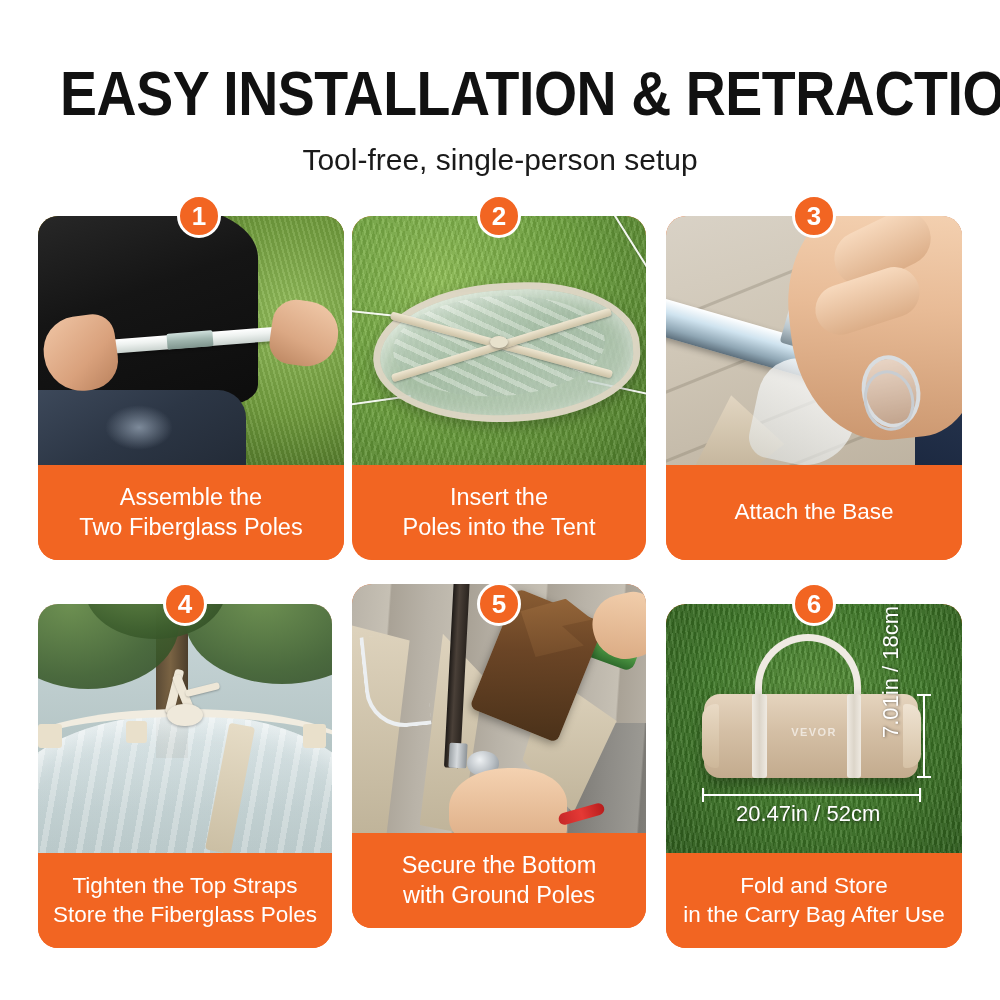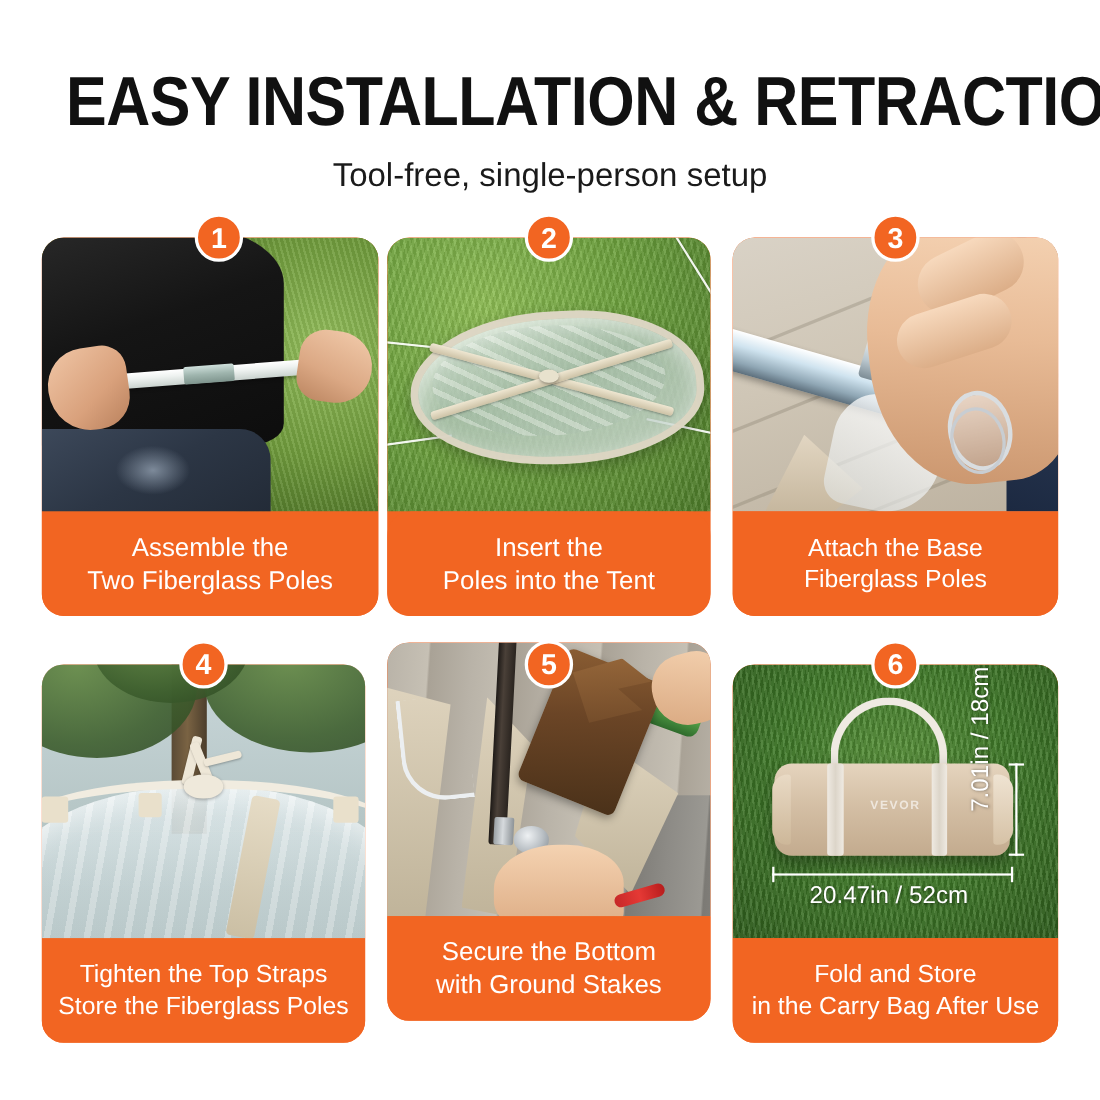--- a/index.html
+++ b/index.html
@@ -346,21 +346,20 @@
       <div class="c3-plastic"></div>
       <div class="c3-hand"></div>
       <div class="c3-finger f1"></div>
       <div class="c3-finger f2"></div>
       <div class="c3-ring"></div>
       <div class="c3-ring2"></div>
     </div>
     <div class="caption" style="height:95px;font-size:22.5px;">
       <div>
         <span>Attach the Base</span>
-        <span>Fiberglass Poles</span>
       </div>
     </div>
   </div>
 
   <div class="badge" style="left:163px;top:582px;">
     <span>4</span>
   </div>
   <div class="card" style="left:38px;top:604px;width:294px;height:344px;">
     <div class="photo" style="height:249px;">
       <div class="c4-sky"></div>
@@ -405,21 +404,21 @@
       <div class="c5-hammer-head"></div>
       <div class="c5-claw"></div>
       <div class="c5-handA"></div>
       <div class="c5-stake"></div>
       <div class="c5-handB"></div>
       <div class="c5-bracelet"></div>
     </div>
     <div class="caption" style="height:95px;">
       <div>
         <span>Secure the Bottom</span>
-        <span>with Ground Stakes</span>
+        <span>with Ground Poles</span>
       </div>
     </div>
   </div>
 
   <div class="badge" style="left:792px;top:582px;">
     <span>6</span>
   </div>
   <div class="card" style="left:666px;top:604px;width:296px;height:344px;">
     <div class="photo" style="height:249px;">
       <div class="grass dark"></div>

